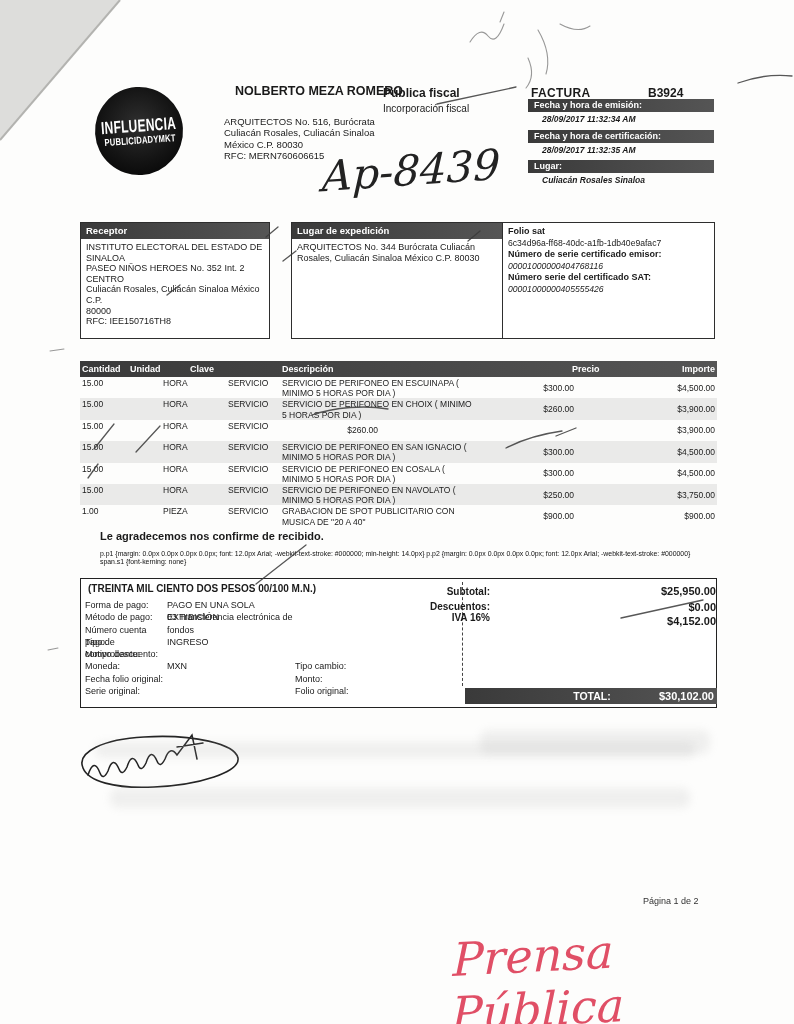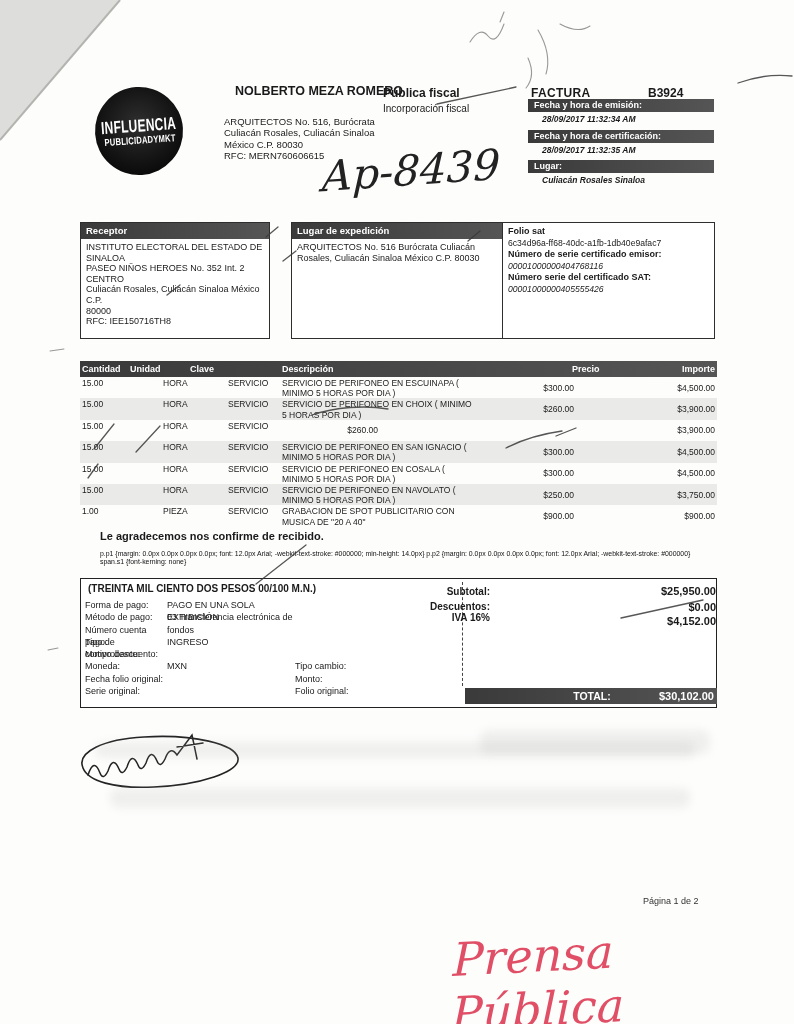--- a/index.html
+++ b/index.html
@@ -122,21 +122,21 @@
       <div>SINALOA</div>
       <div>PASEO NIÑOS HEROES No. 352 Int. 2 CENTRO</div>
       <div>Culiacán Rosales, Culiacán Sinaloa México C.P.</div>
       <div>80000</div>
       <div>RFC: IEE150716TH8</div>
     </div>
   </div>
   <div class="abs pbox pb2">
     <div class="bar pbar">Lugar de expedición</div>
     <div class="ptext">
-      <div>ARQUITECTOS No. 516 Burócrata Culiacán</div>
+      <div>ARQUITECTOS No. 344 Burócrata Culiacán</div>
       <div>Rosales, Culiacán Sinaloa México C.P. 80030</div>
     </div>
   </div>
   <div class="abs pbox pb3">
     <div class="ptext">
       <div class="dfl">Folio sat</div>
       <div class="dfv">6c34d96a-ff68-40dc-a1fb-1db40e9afac7</div>
       <div class="dfl">Número de serie certificado emisor:</div>
       <div class="dfv dfi">00001000000404768116</div>
       <div class="dfl">Número serie del certificado SAT:</div>

